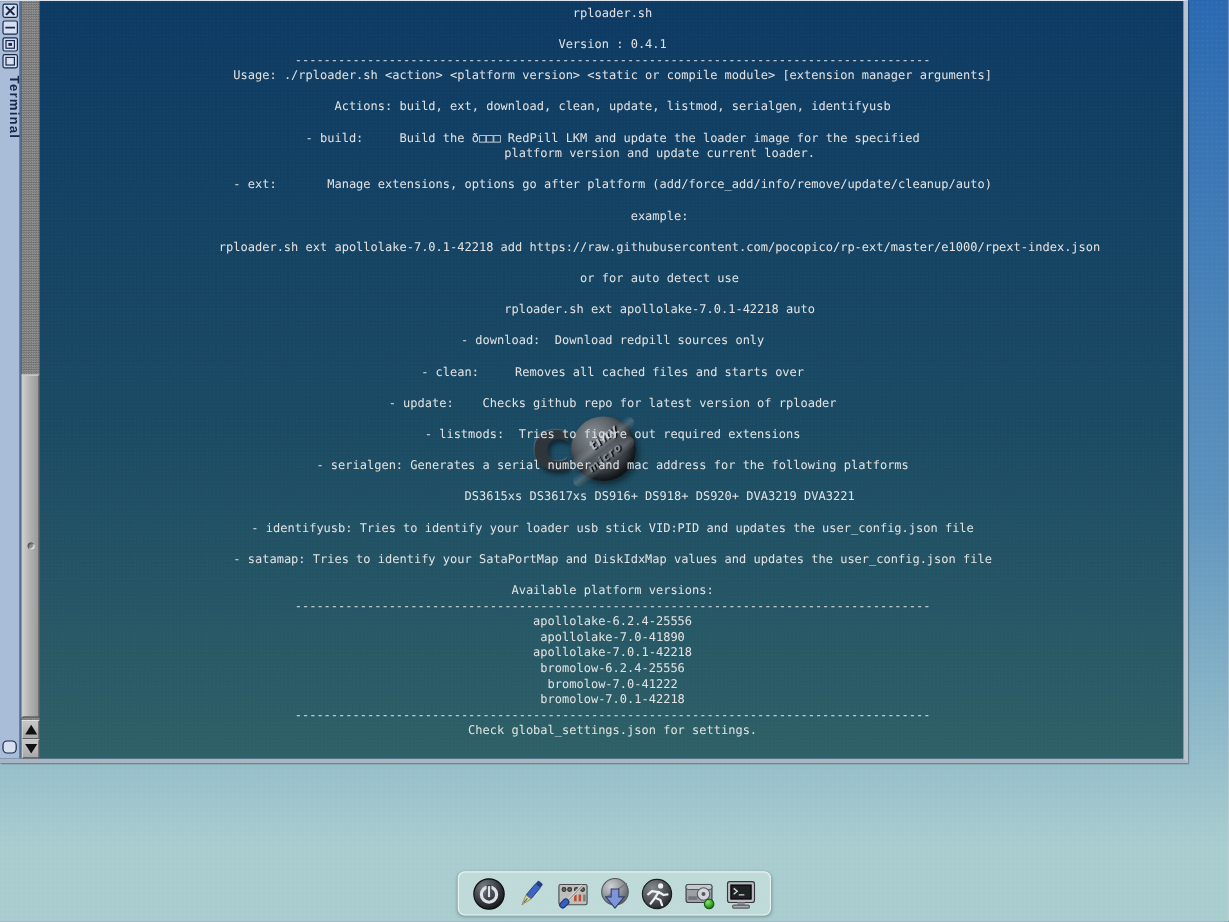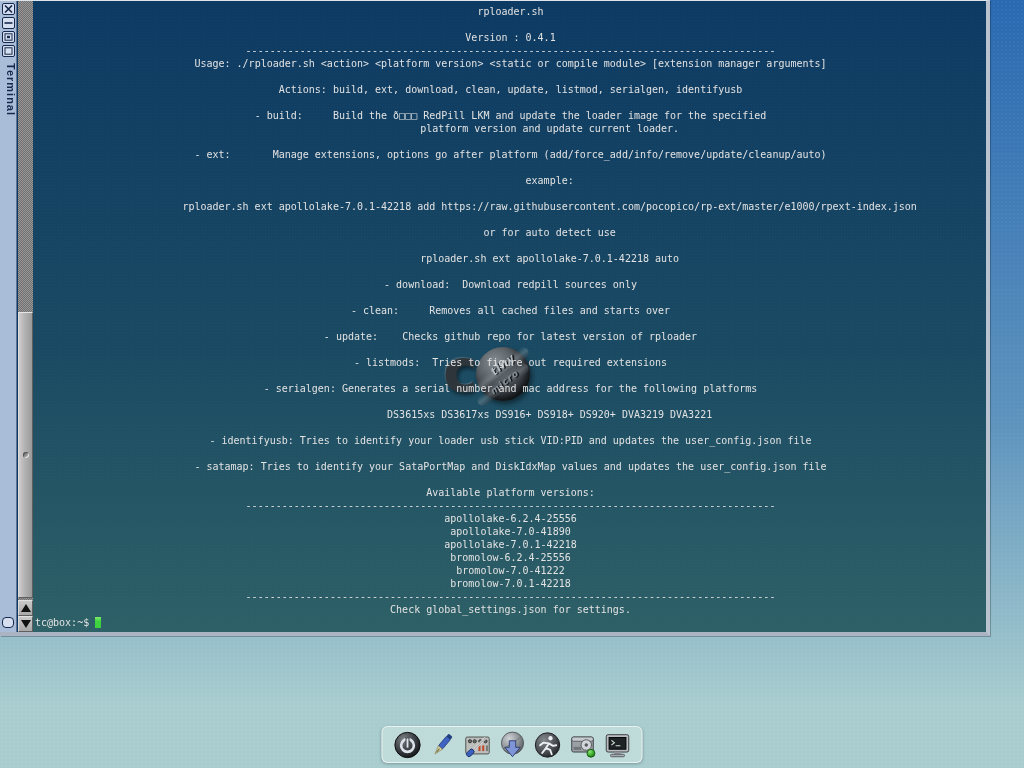--- a/index.html
+++ b/index.html
@@ -254,23 +254,20 @@
 Available platform versions:
 ----------------------------------------------------------------------------------------
 apollolake-6.2.4-25556
 apollolake-7.0-41890
 apollolake-7.0.1-42218
 bromolow-6.2.4-25556
 bromolow-7.0-41222
 bromolow-7.0.1-42218
 ----------------------------------------------------------------------------------------
 Check global_settings.json for settings.</pre>
-      <div class="promptline">
-        <span>tc@box:~$ </span><span class="cursor"></span>
-      </div>
     </div>
   </div>
 
   <div class="dock">
 
     <div class="dicon">
       <svg width="30" height="30" viewBox="0 0 32 32">
         <defs>
           <radialGradient id="gExit" cx="35%" cy="28%" r="80%">
             <stop offset="0" stop-color="#7d8287"></stop>

